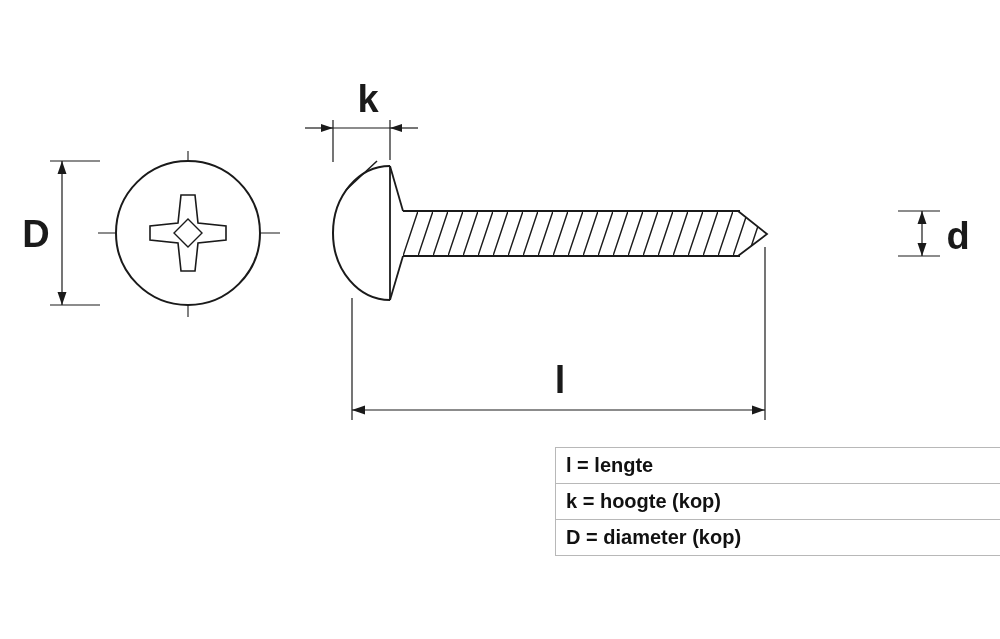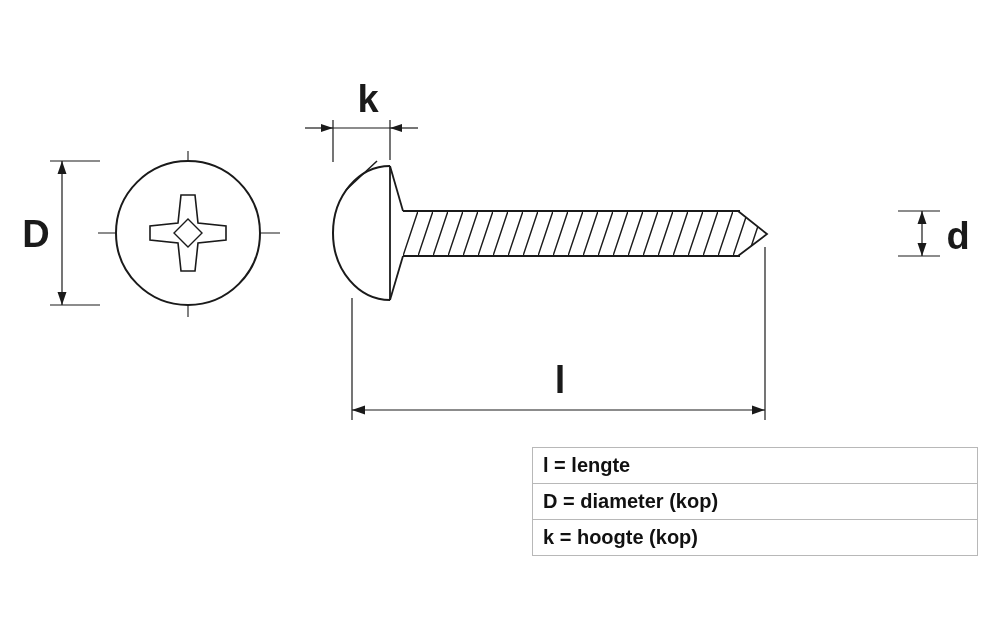--- a/index.html
+++ b/index.html
@@ -20,21 +20,21 @@
     inset: 0;
   }
   .dim-label {
     font-family: "Liberation Sans", sans-serif;
     font-weight: bold;
     font-size: 38px;
     fill: #1a1a1a;
   }
   .legend-table {
     position: absolute;
-    left: 532px;
+    left: 555px;
     top: 447px;
     width: 444px;
     border: 1px solid #b8b8b8;
     background: #ffffff;
   }
   .legend-row {
     height: 35px;
     line-height: 35px;
     border-bottom: 1px solid #b8b8b8;
     padding-left: 10px;
@@ -122,20 +122,20 @@
       <polygon points="765,410 752,405.5 752,414.5" fill="#1a1a1a" stroke="none"></polygon>
       <text class="dim-label" x="560" y="393" text-anchor="middle" font-size="40" stroke="none" fill="#1a1a1a">l</text>
     </g>
   </svg>
 
   <div class="legend-table">
     <div class="legend-row">
       <span>l = lengte</span>
     </div>
     <div class="legend-row">
-      <span>D = diameter (kop)</span>
+      <span>k = hoogte (kop)</span>
     </div>
     <div class="legend-row">
-      <span>k = hoogte (kop)</span>
+      <span>D = diameter (kop)</span>
     </div>
   </div>
 
 </div>
 
 </body></html>

